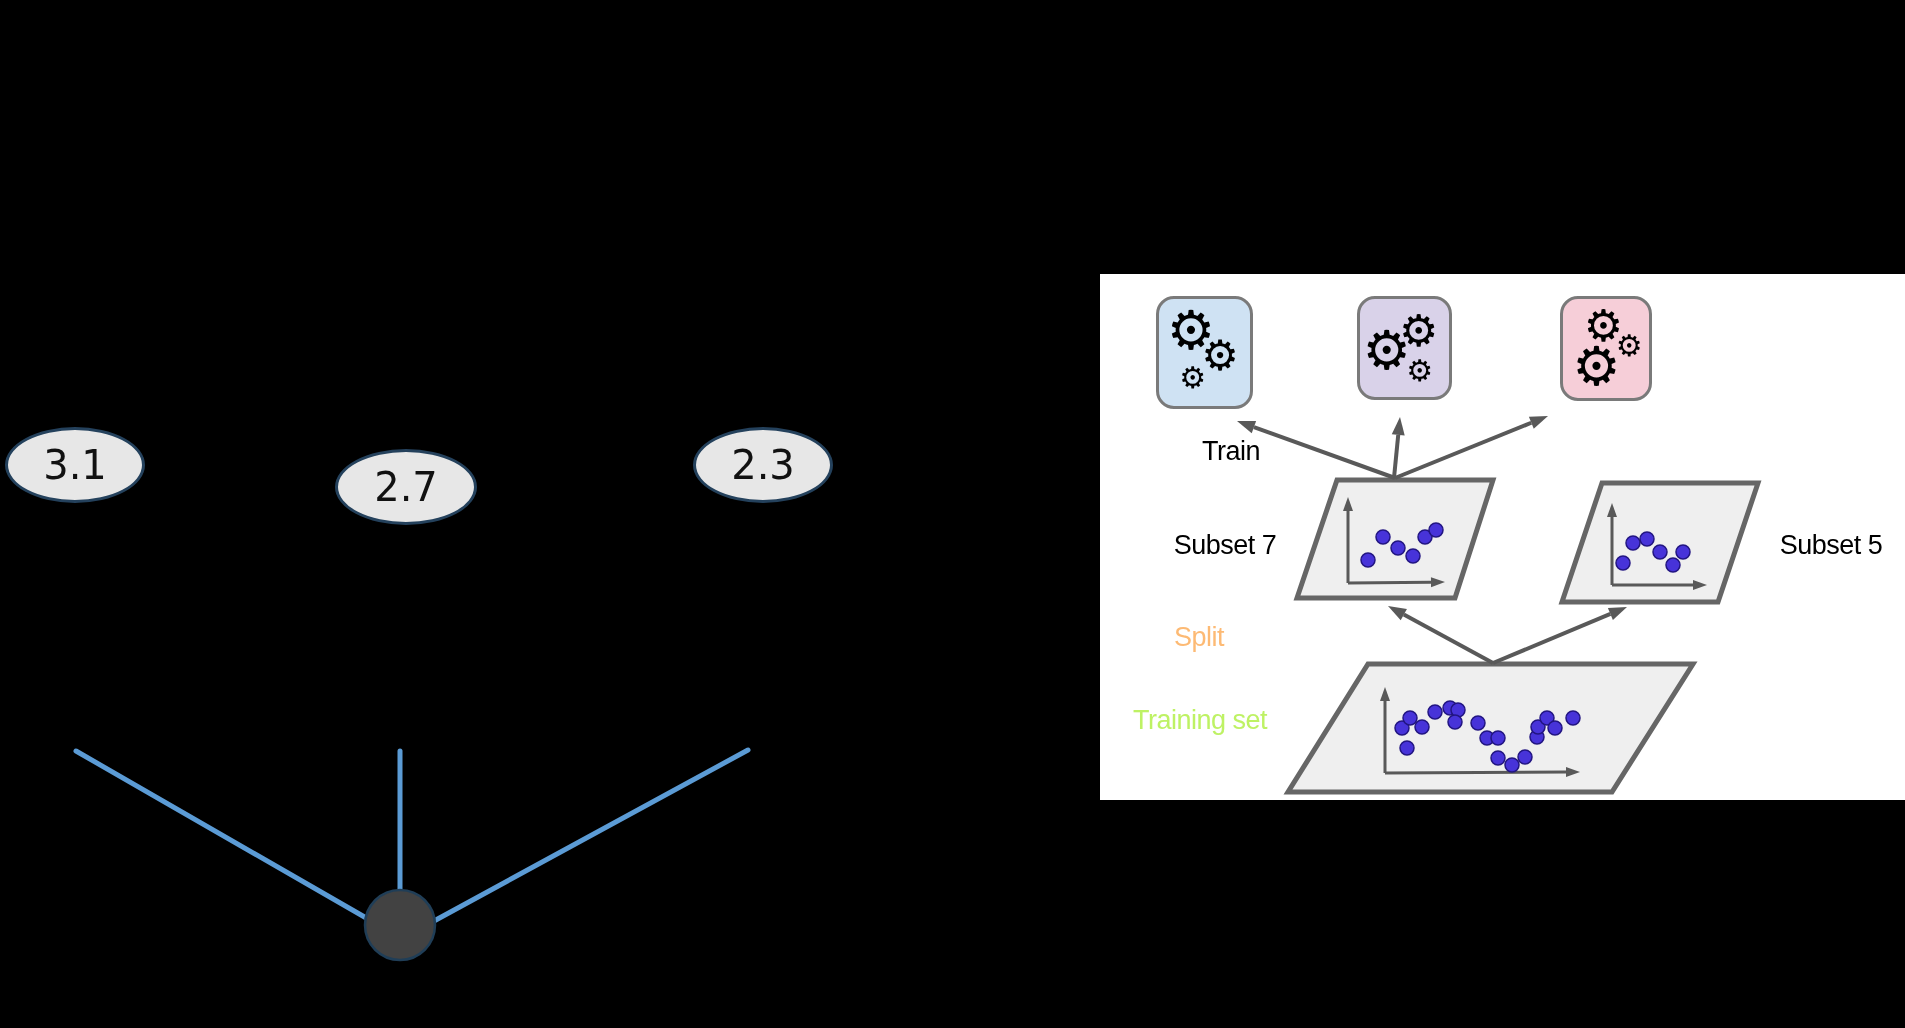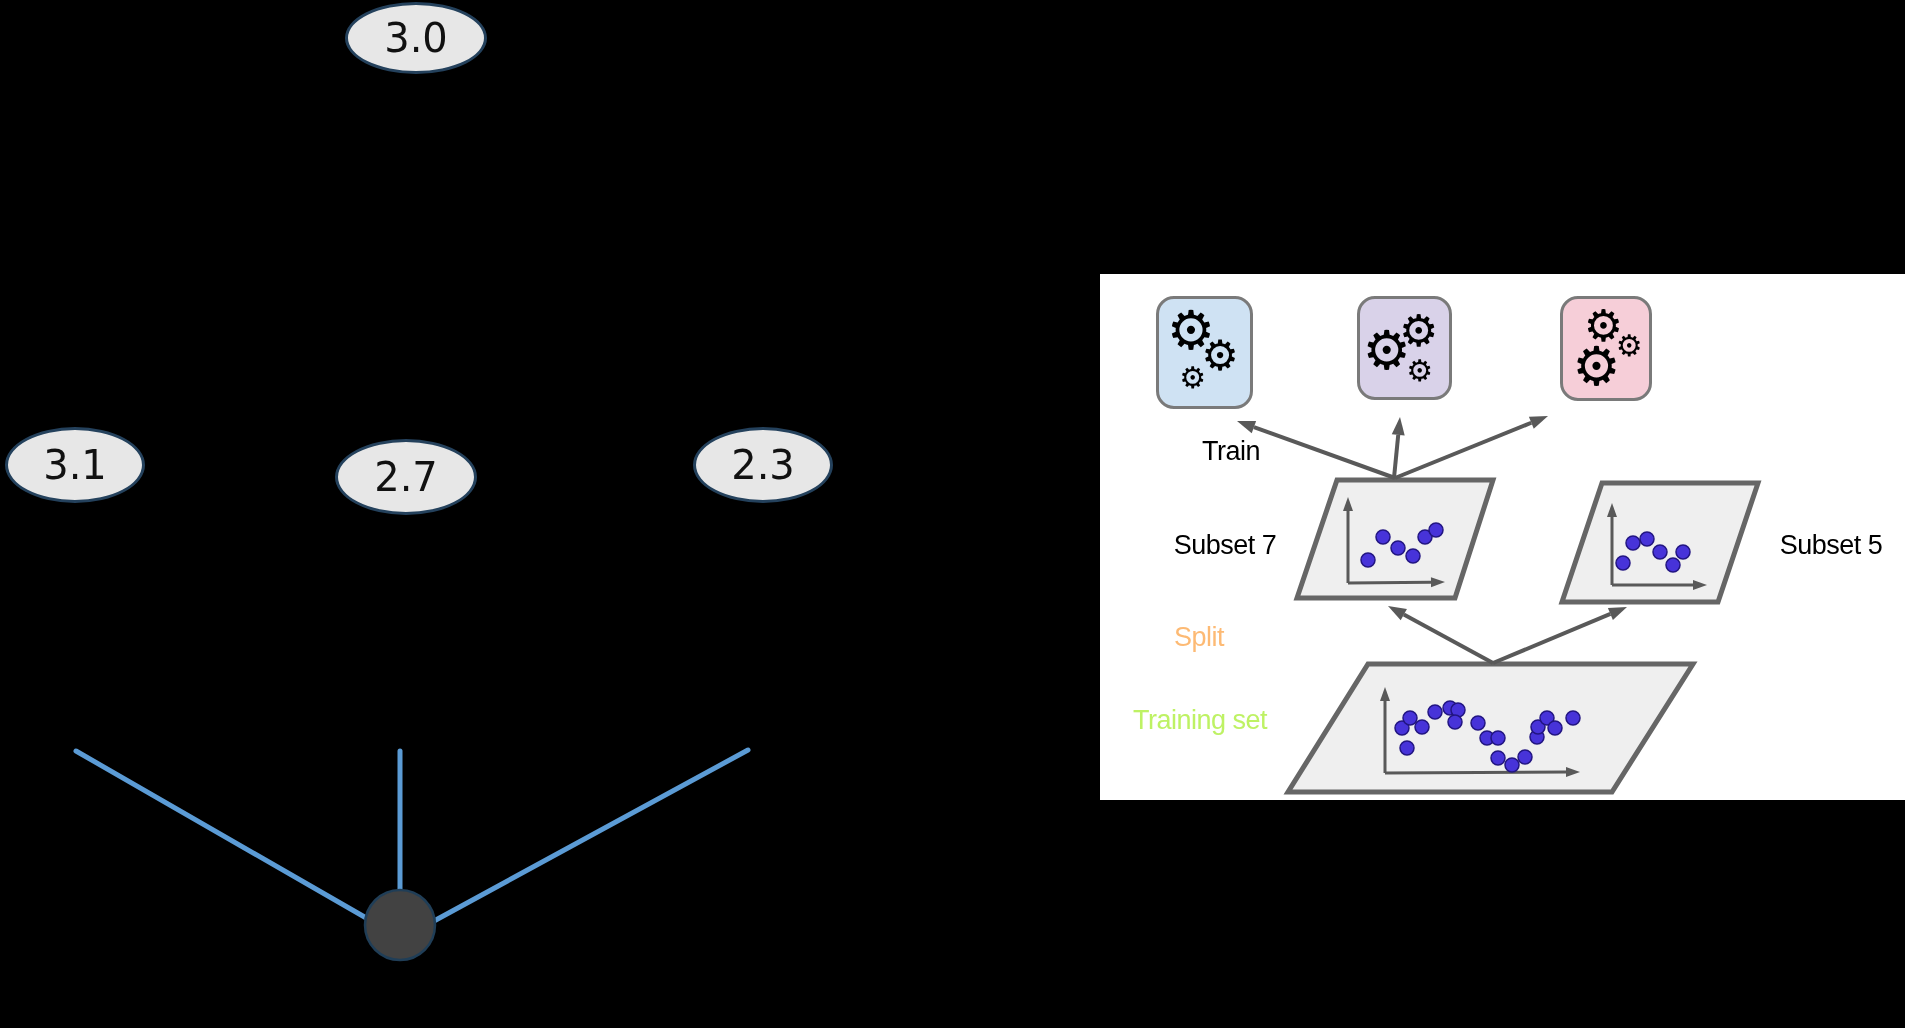--- a/index.html
+++ b/index.html
@@ -89,27 +89,24 @@
       <circle cx="1538" cy="727" r="7" fill="#4733d9" stroke="#221582" stroke-width="1.5"></circle>
       <circle cx="1547" cy="718" r="7" fill="#4733d9" stroke="#221582" stroke-width="1.5"></circle>
       <circle cx="1555" cy="728" r="7" fill="#4733d9" stroke="#221582" stroke-width="1.5"></circle>
       <circle cx="1573" cy="718" r="7" fill="#4733d9" stroke="#221582" stroke-width="1.5"></circle>
       <line x1="76" y1="751" x2="368" y2="919" stroke="#5b9bd5" stroke-width="5" stroke-linecap="round"></line>
       <line x1="400" y1="751" x2="400" y2="889" stroke="#5b9bd5" stroke-width="5" stroke-linecap="round"></line>
       <line x1="748" y1="750" x2="434" y2="921" stroke="#5b9bd5" stroke-width="5" stroke-linecap="round"></line>
       <circle cx="400" cy="925" r="35" fill="#424242" stroke="#203e57" stroke-width="2.5"></circle>
     </svg>
 
-  <div class="node" style="left: 345px; top: 2px; width: 142px; height: 72px; background: rgb(231, 231, 231); border-color: rgb(36, 65, 92); color: rgb(17, 17, 17);">
-    <span>3.0</span>
-  </div>
   <div class="node" style="left: 5px; top: 427px; width: 140px; height: 76px; background: rgb(231, 231, 231); border-color: rgb(36, 65, 92); color: rgb(17, 17, 17);">
     <span>3.1</span>
   </div>
-  <div class="node" style="left: 335px; top: 439px; width: 142px; height: 76px; background: rgb(231, 231, 231); border-color: rgb(36, 65, 92); color: rgb(17, 17, 17);">
+  <div class="node" style="left: 335px; top: 449px; width: 142px; height: 76px; background: rgb(231, 231, 231); border-color: rgb(36, 65, 92); color: rgb(17, 17, 17);">
     <span>2.7</span>
   </div>
   <div class="node" style="left: 693px; top: 427px; width: 140px; height: 76px; background: rgb(231, 231, 231); border-color: rgb(36, 65, 92); color: rgb(17, 17, 17);">
     <span>2.3</span>
   </div>
 
   <div class="model-box" style="left: 1156px; top: 296px; width: 97px; height: 113px; background: rgb(207, 226, 243); border-color: rgb(122, 122, 122);">
       <span class="gear" style="left: 35%; top: 30%; font-size: 54px; color: rgb(0, 0, 0);">⚙</span>
       <span class="gear" style="left: 67%; top: 53%; font-size: 42px; color: rgb(0, 0, 0);">⚙</span>
       <span class="gear" style="left: 37%; top: 74%; font-size: 30px; color: rgb(0, 0, 0);">⚙</span>

